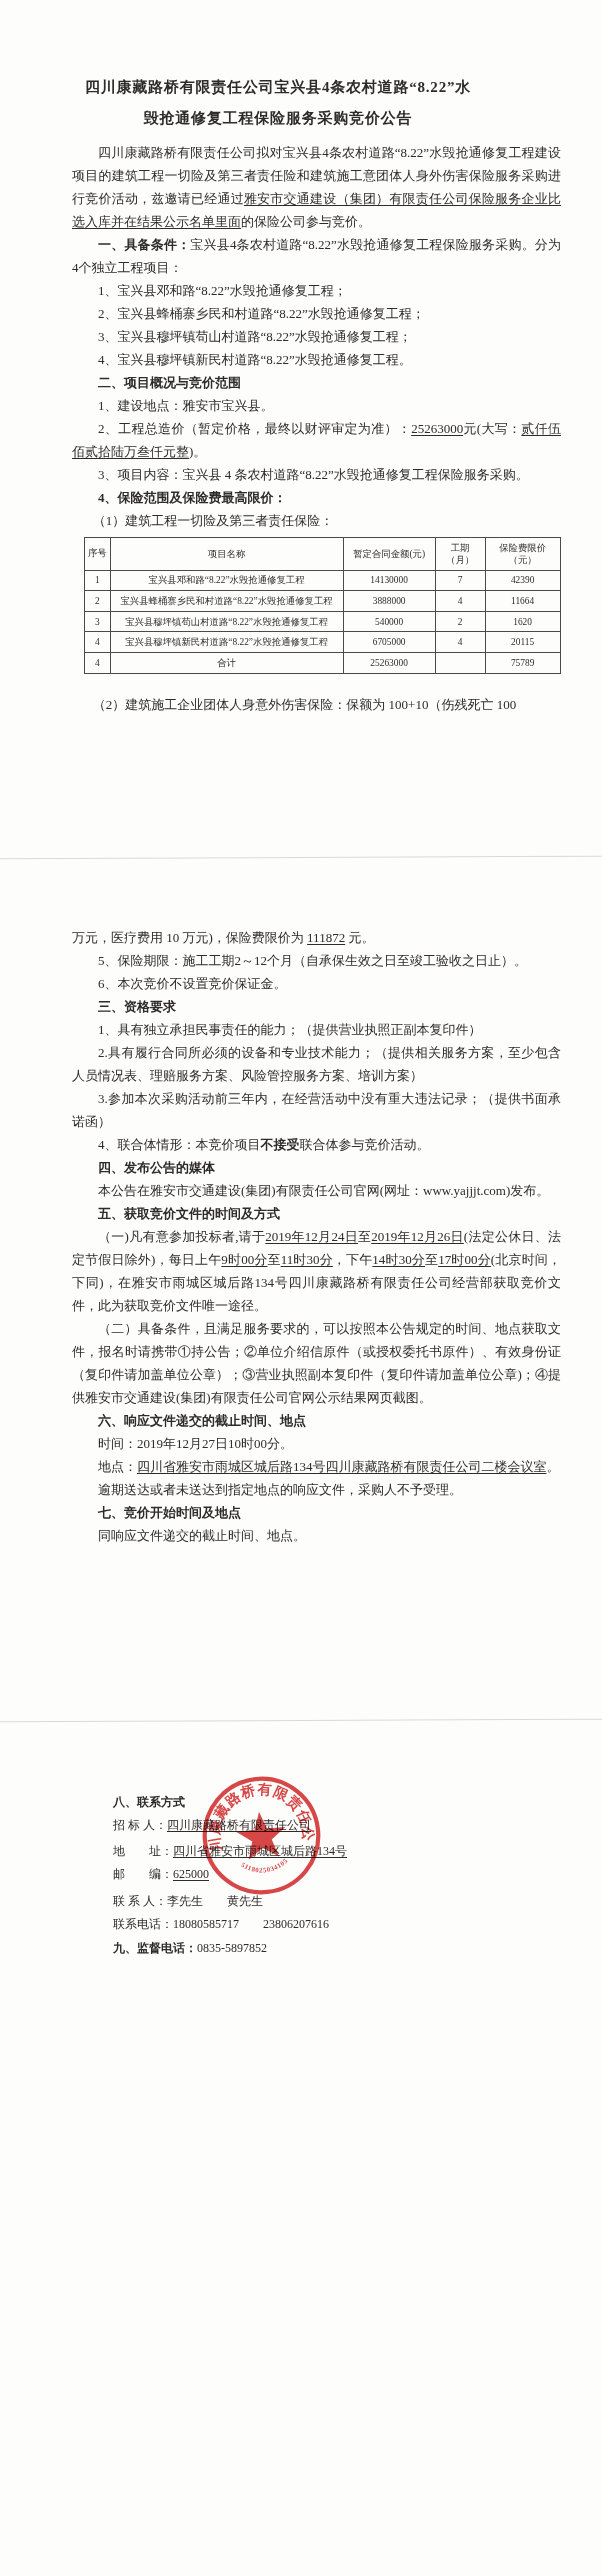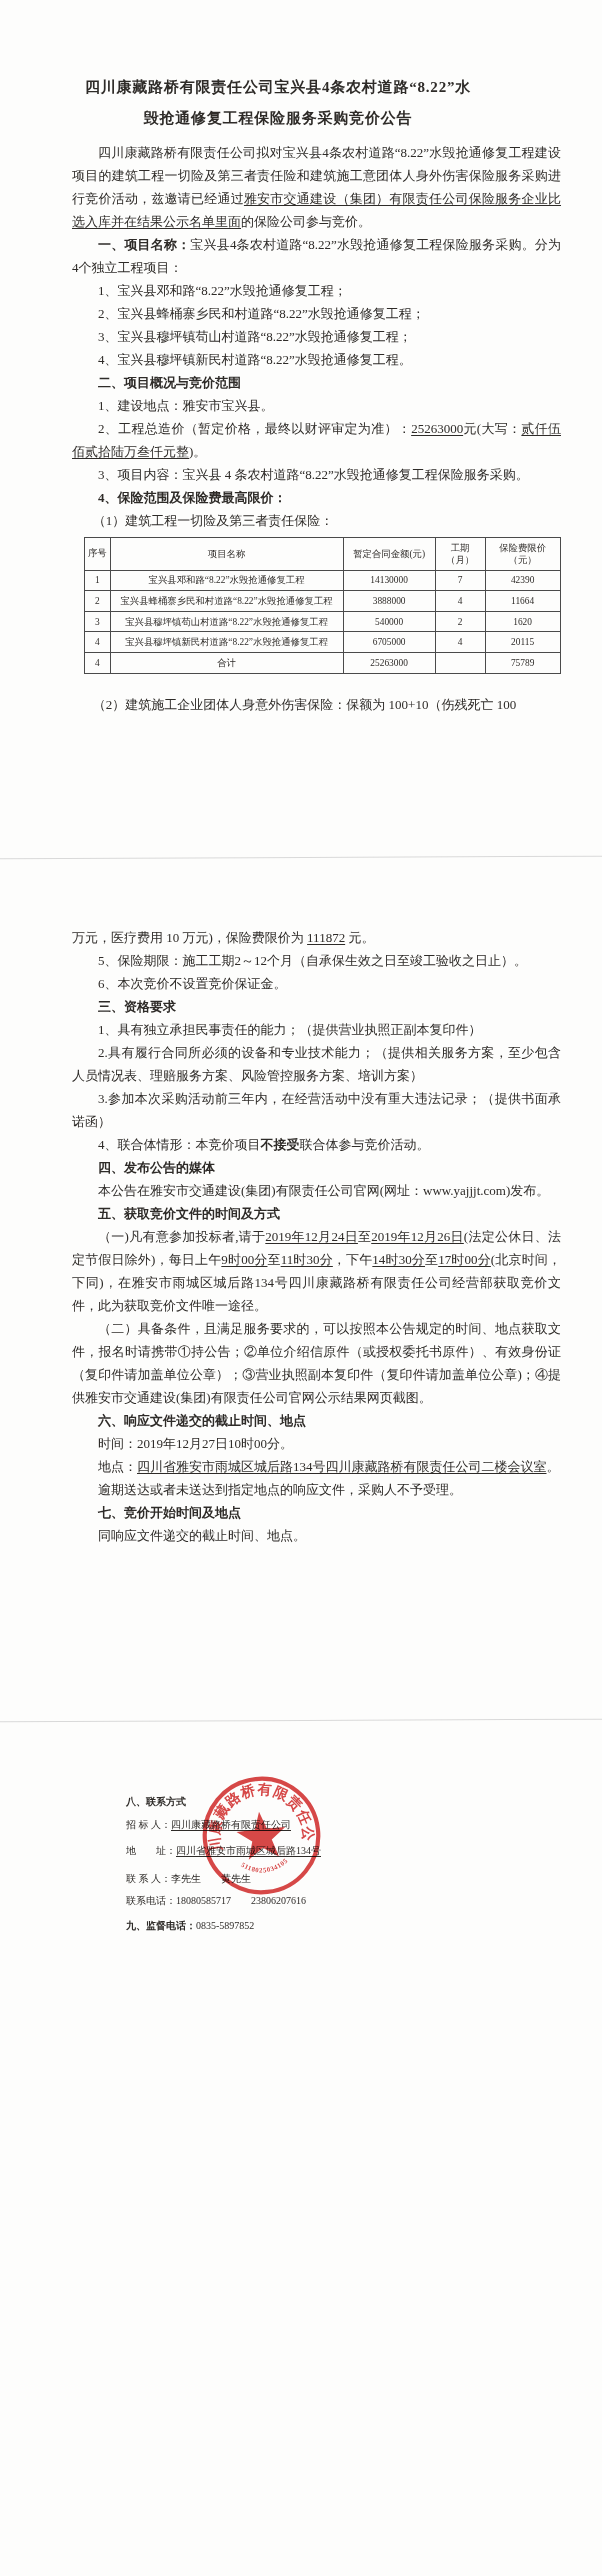--- a/index.html
+++ b/index.html
@@ -43,21 +43,21 @@
   col.c-seq{width:25.6px;}
   col.c-name{width:233px;}
   col.c-amt{width:92px;}
   col.c-dur{width:50px;}
   col.c-lim{width:75px;}
   th.seq-head{word-break:break-all;line-height:11.3px;margin-left:36px;}
   .after-table{margin-top:19px;}
 
   #page2 .body-col{padding-top:69px;}
   #page3 .contact{margin-left:113px;font-size:12px;line-height:22.6px;padding-top:71px;}
-  .contact p{font-size:10px;line-height:22.6px;text-align:left;margin-left:13px;}
+  .contact p{font-size:12px;line-height:22.6px;text-align:left;}
   .gap5{margin-top:3.8px;}
   .gap7{margin-top:5.3px;}
   .gap2{margin-top:1.5px;}
 
   .seal{
     position:absolute;left:197px;top:1771px;width:129px;height:129px;
     opacity:0.87;mix-blend-mode:multiply;
     transform:rotate(-6deg);
     pointer-events:none;
   }
@@ -70,21 +70,21 @@
 
   <div class="page" id="page1">
     <div class="title">
       <div>四川康藏路桥有限责任公司宝兴县4条农村道路“8.22”水</div>
       <div>毁抢通修复工程保险服务采购竞价公告</div>
     </div>
 
     <div class="body-col">
       <p class="ind intro"><span>四川康藏路桥有限责任公司拟对宝兴县4条农村道路“8.22”水毁抢通修复工程建设项目的建筑工程一切险及第三者责任险和建筑施工意团体人身外伤害保险服务采购进行竞价活动，兹邀请已经通过</span><span class="ul">雅安市交通建设（集团）有限责任公司保险服务企业比选入库并在结果公示名单里面</span><span>的保险公司参与竞价。</span></p>
 
-      <p class="ind"><span class="bold">一、项目名称：</span><span>宝兴县4条农村道路“8.22”水毁抢通修复工程保险服务采购。分为4个独立工程项目：</span></p>
+      <p class="ind"><span class="bold">一、具备条件：</span><span>宝兴县4条农村道路“8.22”水毁抢通修复工程保险服务采购。分为4个独立工程项目：</span></p>
 
       <p class="ind">1、宝兴县邓和路“8.22”水毁抢通修复工程；</p>
       <p class="ind">2、宝兴县蜂桶寨乡民和村道路“8.22”水毁抢通修复工程；</p>
       <p class="ind">3、宝兴县穆坪镇苟山村道路“8.22”水毁抢通修复工程；</p>
       <p class="ind">4、宝兴县穆坪镇新民村道路“8.22”水毁抢通修复工程。</p>
 
       <p class="ind bold">二、项目概况与竞价范围</p>
       <p class="ind">1、建设地点：雅安市宝兴县。</p>
       <p class="ind"><span>2、工程总造价（暂定价格，最终以财评审定为准）：</span><span class="ul">25263000</span><span>元(大写：</span><span class="ul">贰仟伍佰贰拾陆万叁仟元整</span><span>)。</span></p>
       <p class="ind">3、项目内容：宝兴县 4 条农村道路“8.22”水毁抢通修复工程保险服务采购。</p>
@@ -180,20 +180,21 @@
     </div>
   </div>
 
   <div class="page-sep" id="sep2"></div>
 
   <div class="page" id="page3">
     <div class="contact">
       <p class="bold">八、联系方式</p>
       <p><span>招 标 人：</span><span class="ul">四川康藏路桥有限责任公司</span></p>
       <p class="gap5"><span>地　　址：</span><span class="ul">四川省雅安市雨城区城后路134号</span></p>
+      <p><span>邮　　编：</span><span class="ul">625000</span></p>
       <p class="gap7"><span>联 系 人：</span><span>李先生　　黄先生</span></p>
       <p><span>联系电话：</span><span>18080585717　　23806207616</span></p>
       <p class="gap2"><span class="bold">九、监督电话：</span><span>0835-5897852</span></p>
     </div>
   </div>
 
   <svg class="seal" viewBox="0 0 200 200" aria-hidden="true">
     <circle cx="100" cy="100" r="88" fill="none" stroke-width="6.5" style="stroke: rgb(210, 44, 44);"></circle>
     <polygon points="100,63 109.4,90.1 138,90.6 115.2,107.9 123.5,135.4 100,119 76.5,135.4 84.8,107.9 62,90.6 90.6,90.1" style="fill: rgb(210, 44, 44);"></polygon>
     <defs>

